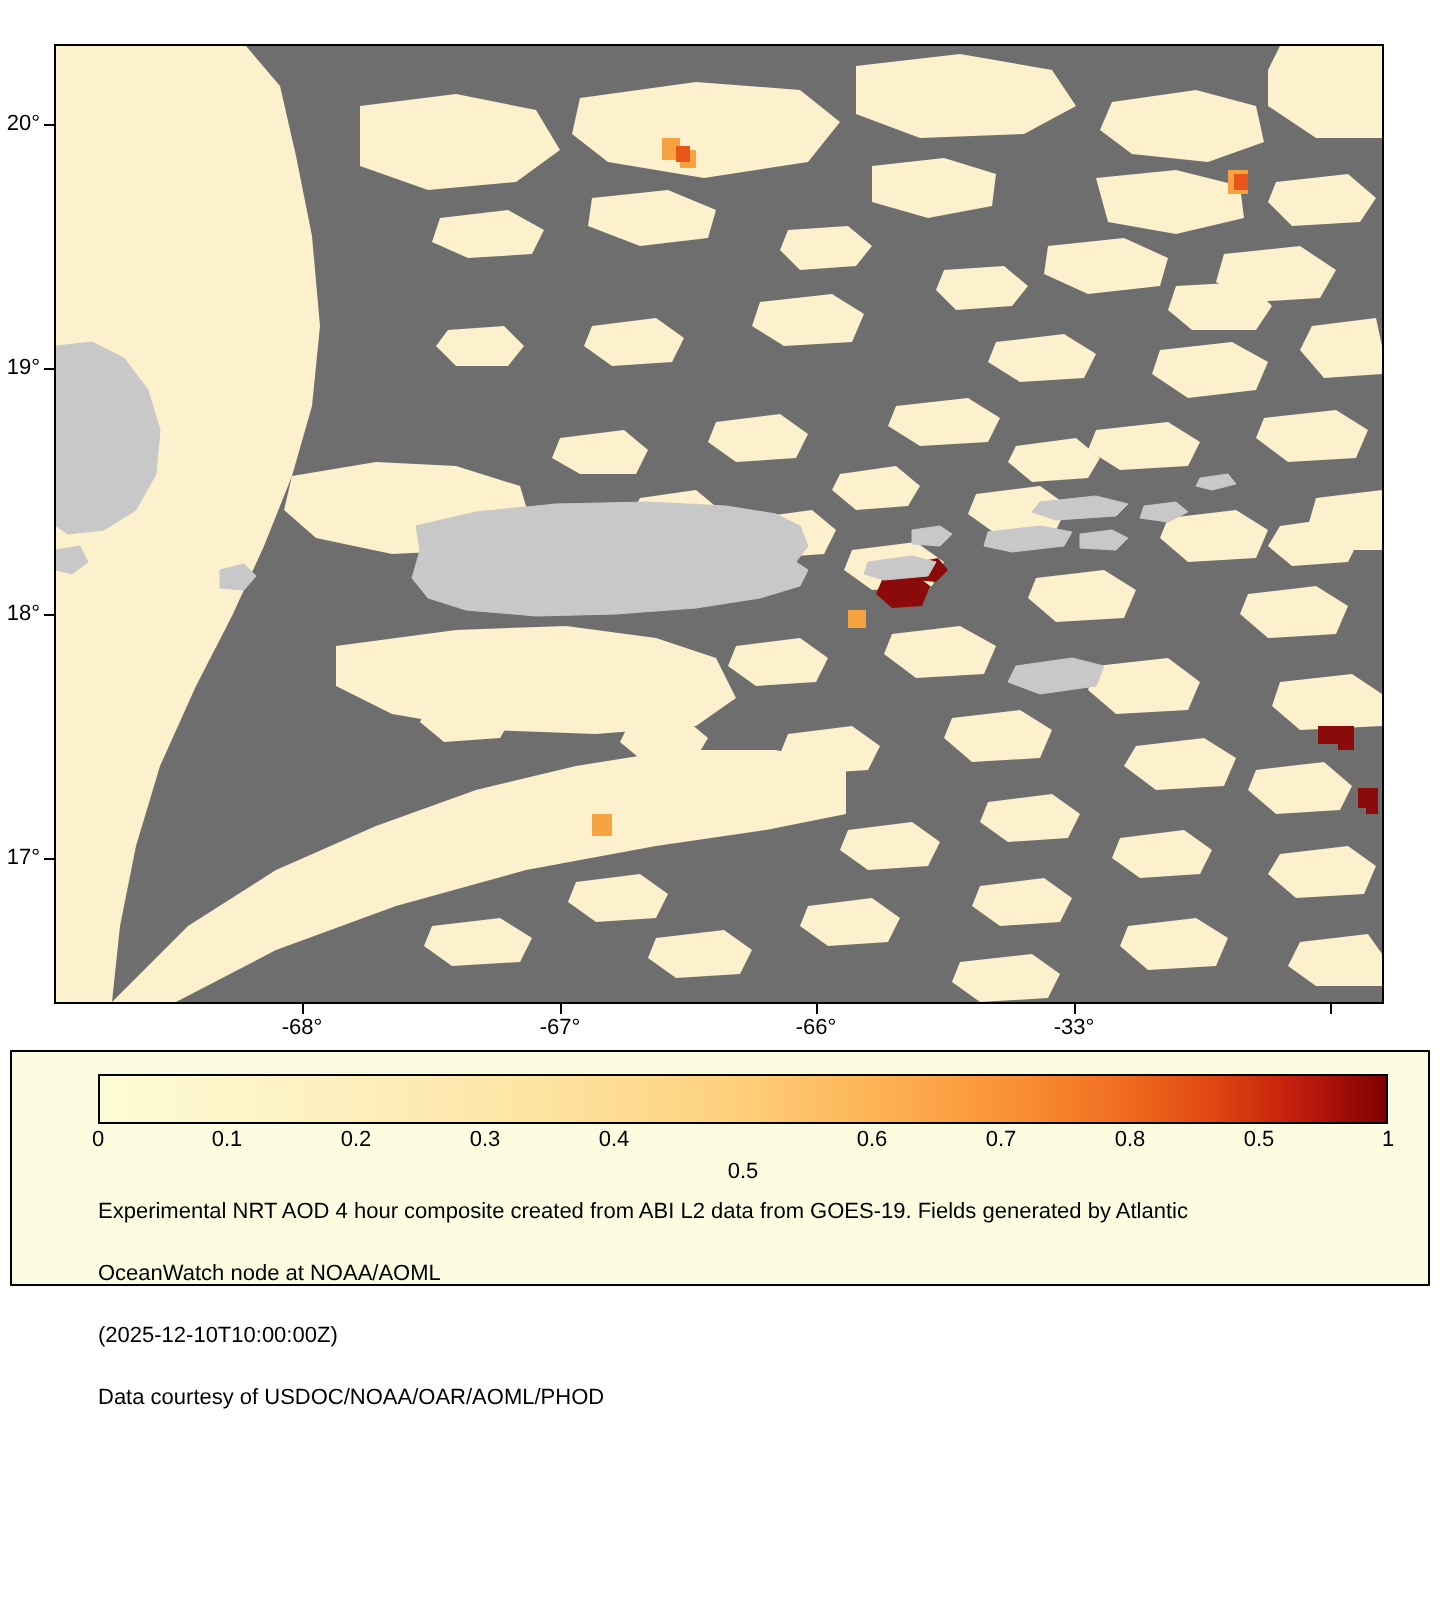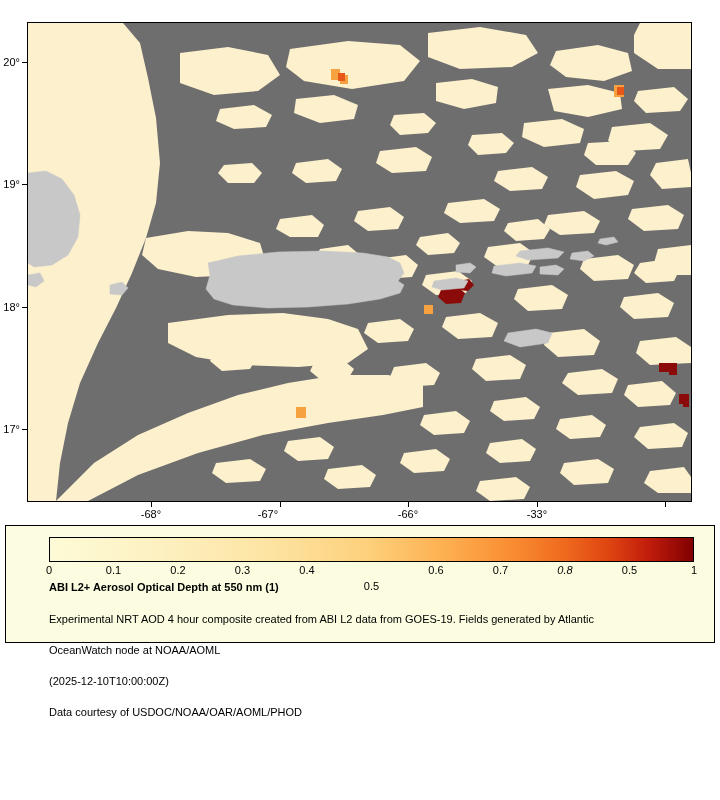--- a/index.html
+++ b/index.html
@@ -258,21 +258,21 @@
     <div class="tick tick-x" style="left:510px; top:480px;"></div>
     <div class="tick tick-x" style="left:638px; top:480px;"></div>
 
     <div class="tick tick-y" style="left:-5px; top:40px;"></div>
     <div class="tick tick-y" style="left:-5px; top:162px;"></div>
     <div class="tick tick-y" style="left:-5px; top:285px;"></div>
     <div class="tick tick-y" style="left:-5px; top:407px;"></div>
   </div>
 
   <div class="axlabel axlabel-x" style="left:151px; top:508px;">-68°</div>
-  <div class="axlabel axlabel-x" style="left:268px; top:508px;">-67°</div>
+  <div class="axlabel axlabel-x" style="left:280px; top:508px;">-67°</div>
   <div class="axlabel axlabel-x" style="left:408px; top:508px;">-66°</div>
   <div class="axlabel axlabel-x" style="left:537px; top:508px;">-33°</div>
   <div class="axlabel axlabel-x" style="left:665px; top:507px;margin-top:20px;">-64°</div>
 
   <div class="axlabel axlabel-y" style="left:-8px; top:62px; width:28px;">20°</div>
   <div class="axlabel axlabel-y" style="left:-8px; top:184px; width:28px;">19°</div>
   <div class="axlabel axlabel-y" style="left:-8px; top:307px; width:28px;">18°</div>
   <div class="axlabel axlabel-y" style="left:-8px; top:429px; width:28px;">17°</div>
 
   <div class="legend-box">
@@ -290,28 +290,27 @@
              #800000 100%);"></div>
       <div class="cbar-ticklabels">
         <span class="cbar-tick" style="left:0%;">0</span>
         <span class="cbar-tick" style="left:10%;">0.1</span>
         <span class="cbar-tick" style="left:20%;">0.2</span>
         <span class="cbar-tick" style="left:30%;">0.3</span>
         <span class="cbar-tick" style="left:40%;">0.4</span>
         <span class="cbar-tick" style="left:50%;margin-top:16px;">0.5</span>
         <span class="cbar-tick" style="left:60%;">0.6</span>
         <span class="cbar-tick" style="left:70%;">0.7</span>
-        <span class="cbar-tick" style="left:80%;font-style:italic;">0.8</span>
+        <span class="cbar-tick" style="left:80%;">0.8</span>
         <span class="cbar-tick" style="left:90%;">0.5</span>
         <span class="cbar-tick" style="left:100%;">1</span>
       </div>
     </div>
 
     <div class="caption">
-      <div class="caption-title">ABI L2+ Aerosol Optical Depth at 550 nm (1)</div>
       <div class="caption-line">Experimental NRT AOD 4 hour composite created from ABI L2 data from GOES-19. Fields generated by Atlantic</div>
       <div class="caption-line">OceanWatch node at NOAA/AOML</div>
       <div class="caption-line">(2025-12-10T10:00:00Z)</div>
       <div class="caption-line">Data courtesy of USDOC/NOAA/OAR/AOML/PHOD</div>
     </div>
   </div>
 
 </div>
 
 </body></html>

